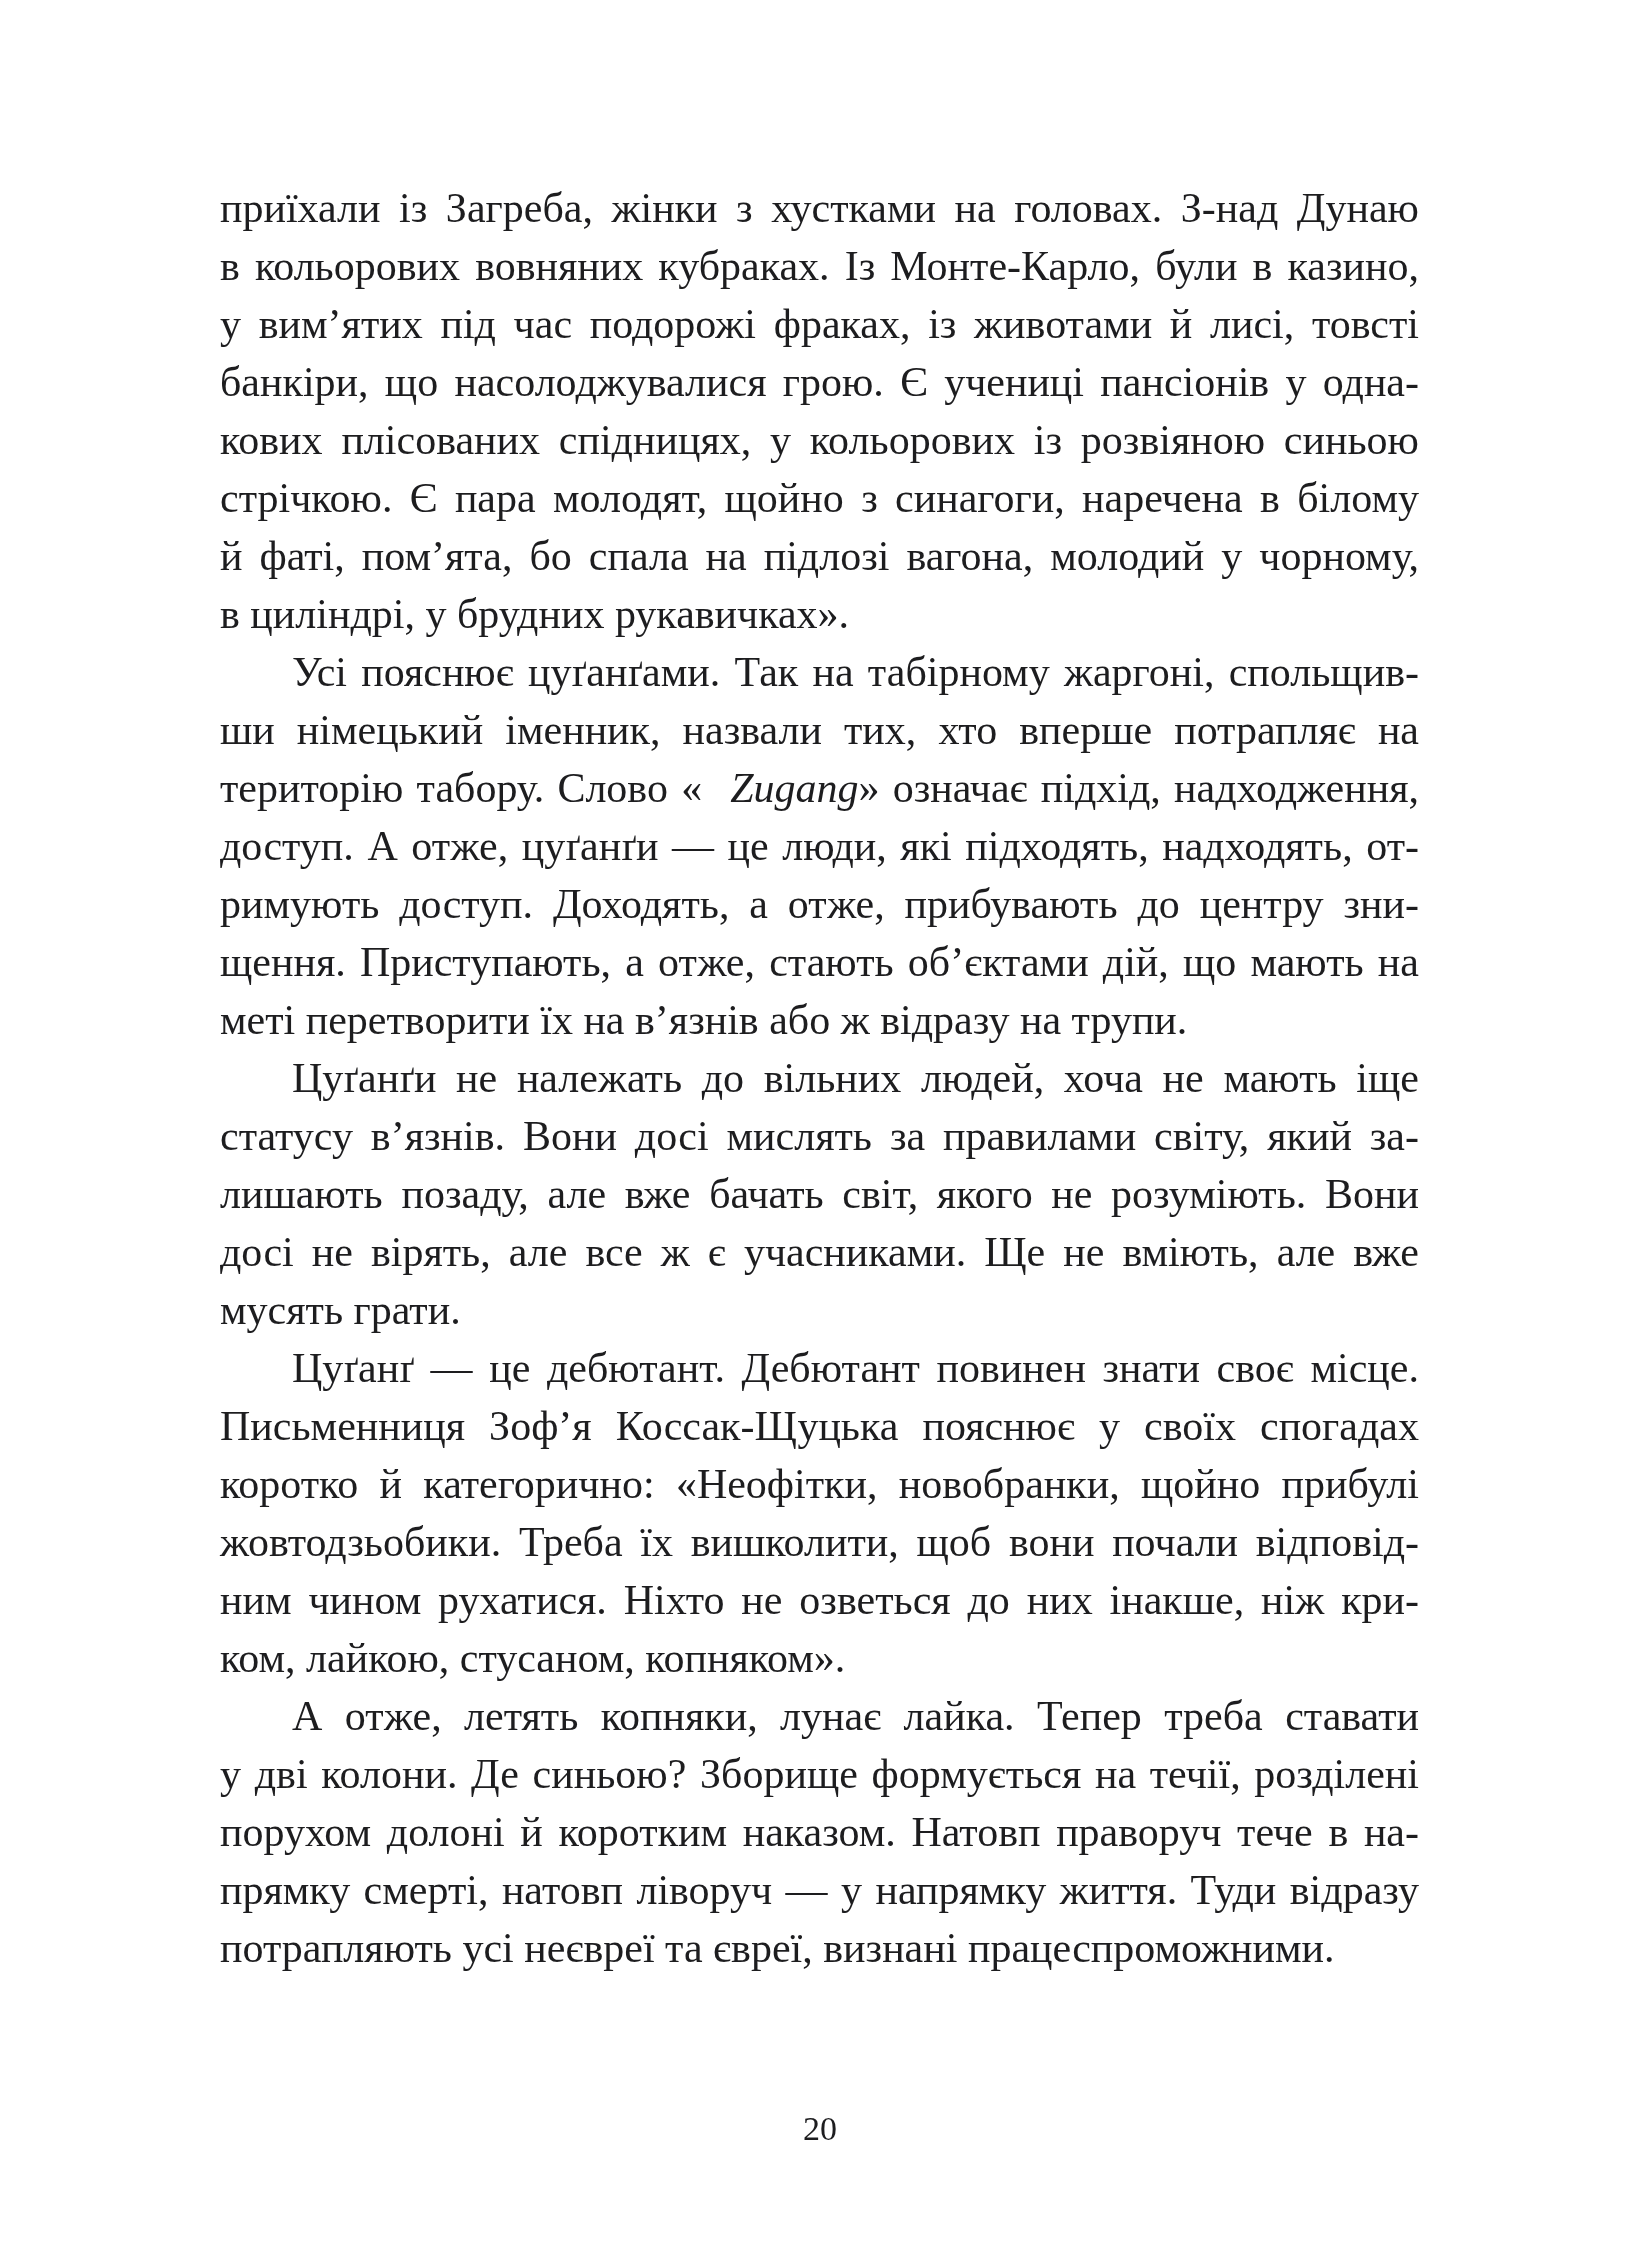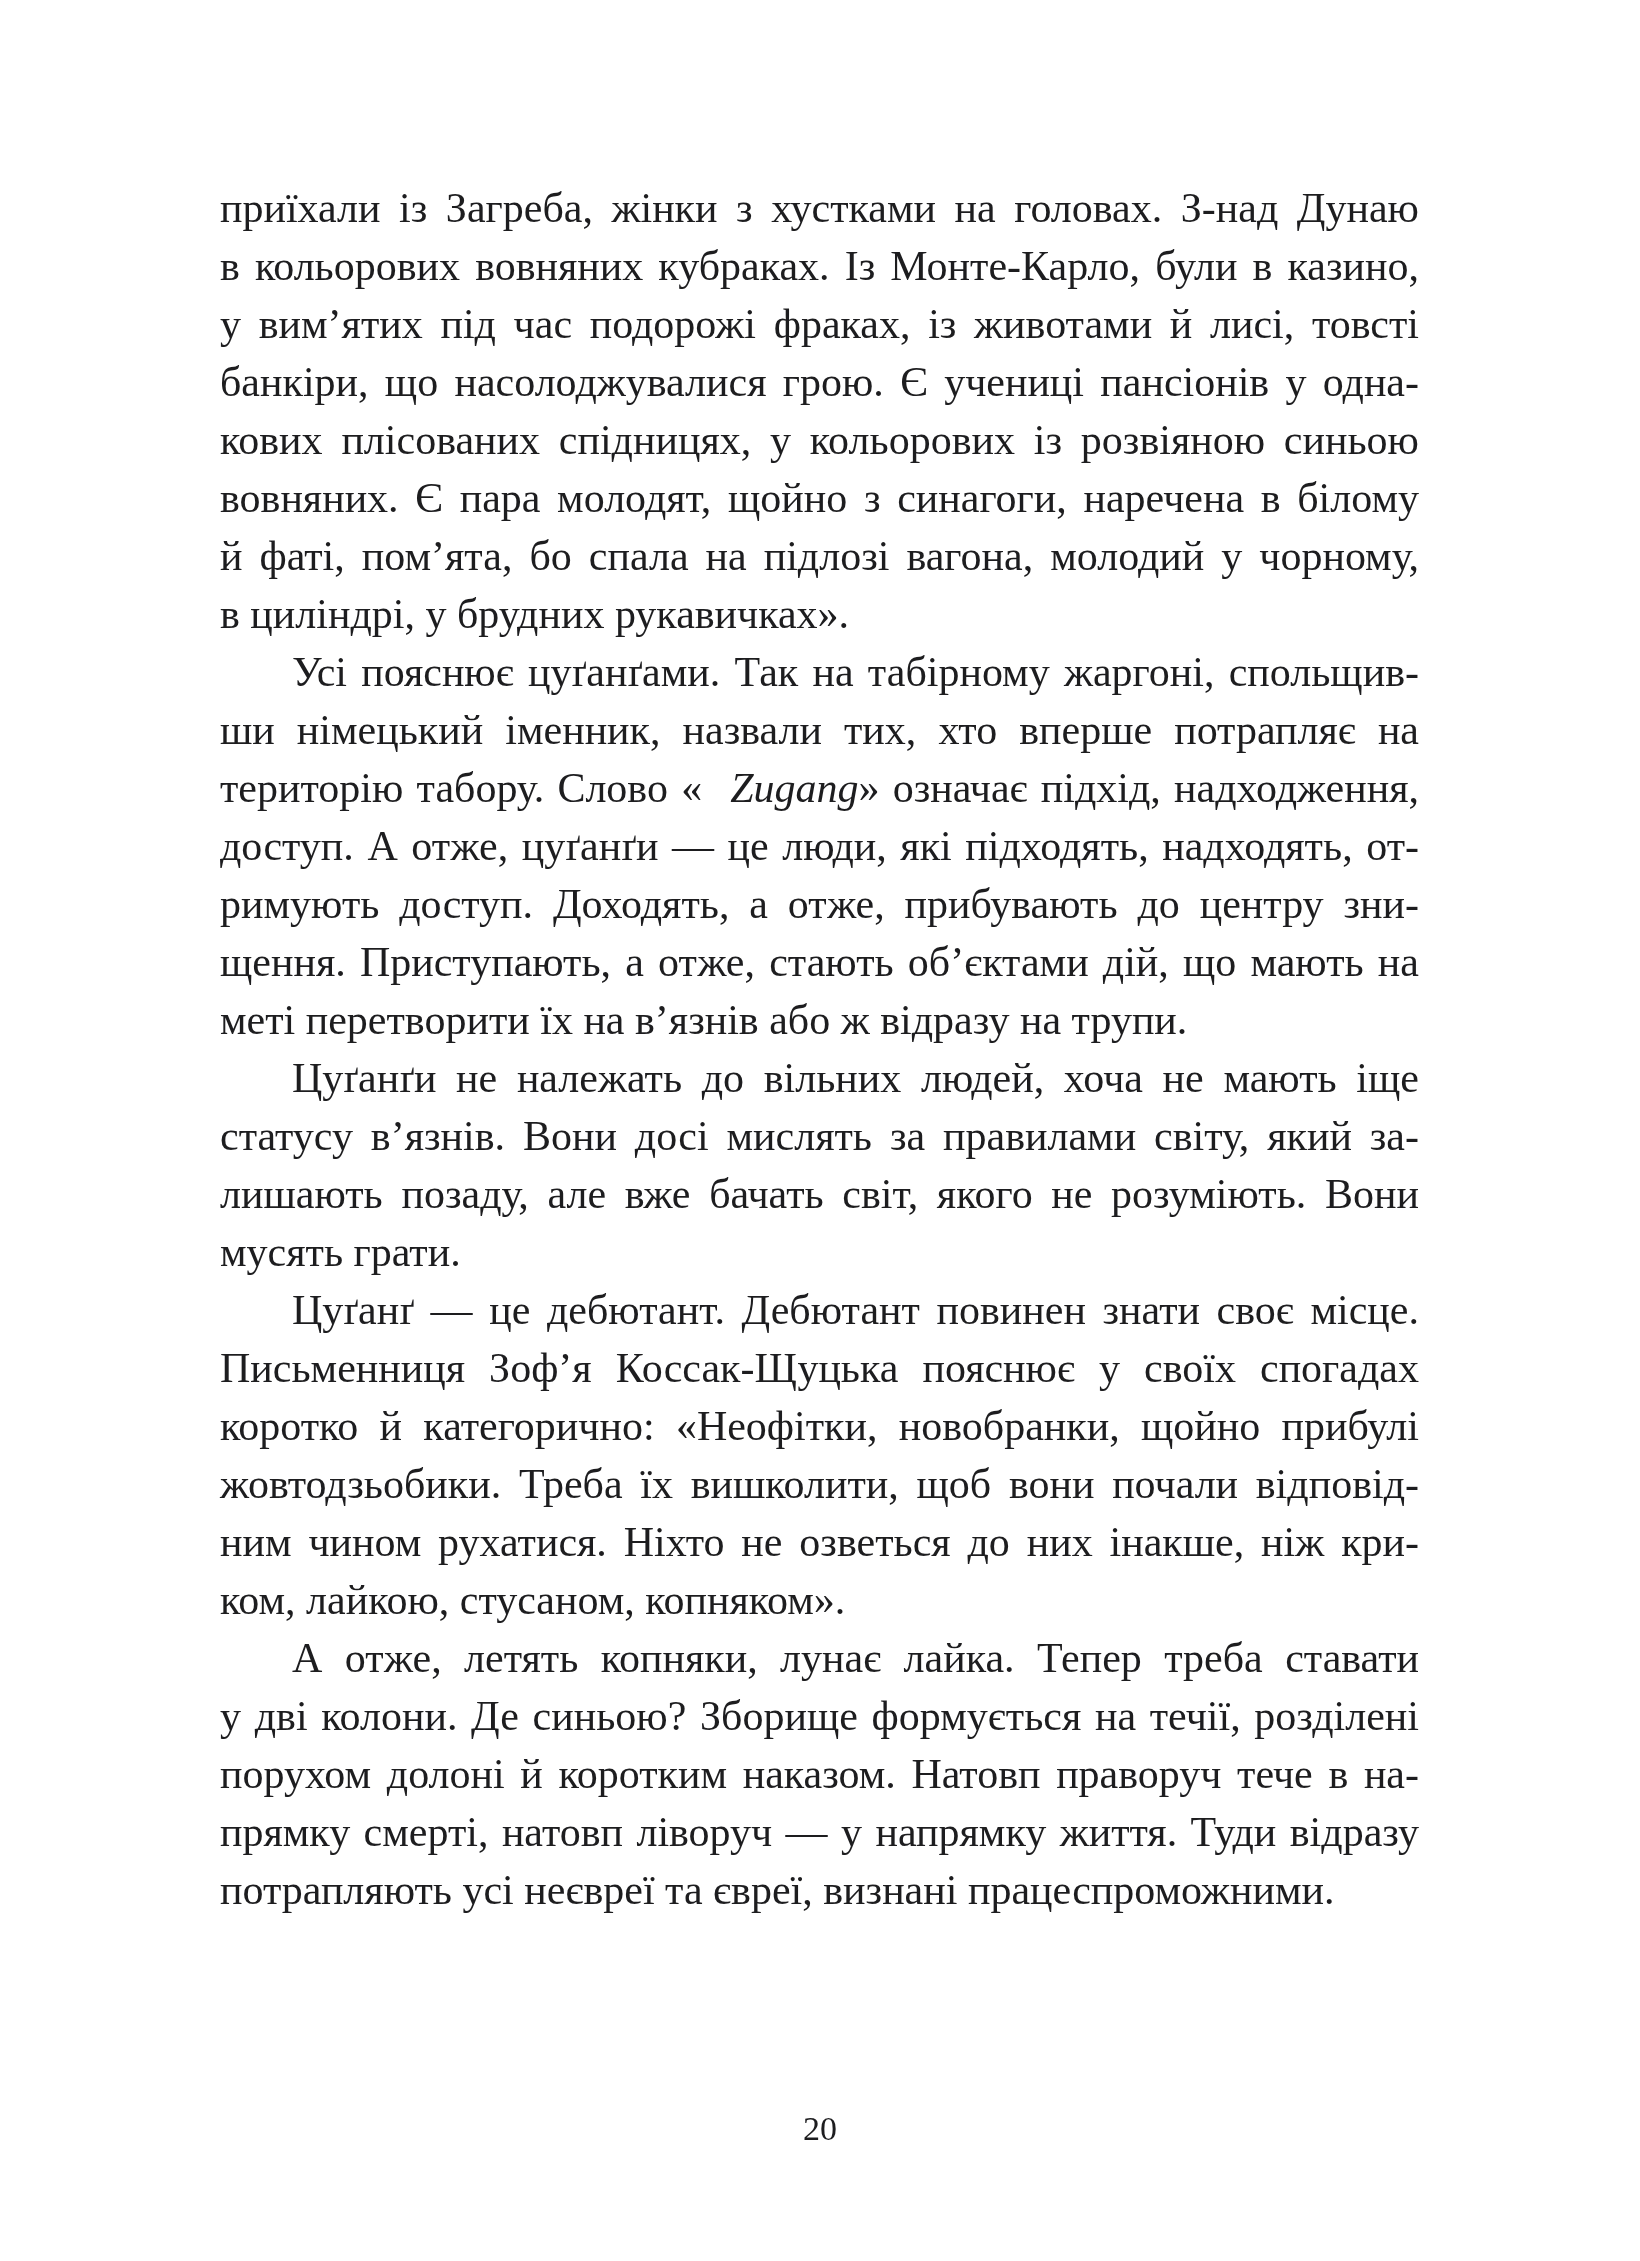--- a/index.html
+++ b/index.html
@@ -56,37 +56,38 @@
 </head>
 <body>
 
 <div class="text-block">
     <div class="paragraph">
       <div class="line">приїхали із Загреба, жінки з хустками на головах. З-над Дунаю</div>
       <div class="line">в кольорових вовняних кубраках. Із Монте-Карло, були в казино,</div>
       <div class="line">у вим’ятих під час подорожі фраках, із животами й лисі, товсті</div>
       <div class="line">банкіри, що насолоджувалися грою. Є учениці пансіонів у одна-</div>
       <div class="line">кових плісованих спідницях, у кольорових із розвіяною синьою</div>
-      <div class="line">вовняних. Є пара молодят, щойно з синагоги, наречена в білому</div>
+      <div class="line">стрічкою. Є пара молодят, щойно з синагоги, наречена в білому</div>
       <div class="line">й фаті, пом’ята, бо спала на підлозі вагона, молодий у чорному,</div>
       <div class="line last">в циліндрі, у брудних рукавичках».</div>
     </div>
     <div class="paragraph">
       <div class="line indent">Усі пояснює цуґанґами. Так на табірному жаргоні, спольщив-</div>
       <div class="line">ши німецький іменник, назвали тих, хто вперше потрапляє на</div>
       <div class="line">територію табору. Слово «<i>Zugang</i>» означає підхід, надходження,</div>
       <div class="line">доступ. А отже, цуґанґи — це люди, які підходять, надходять, от-</div>
       <div class="line">римують доступ. Доходять, а отже, прибувають до центру зни-</div>
       <div class="line">щення. Приступають, а отже, стають об’єктами дій, що мають на</div>
       <div class="line last">меті перетворити їх на в’язнів або ж відразу на трупи.</div>
     </div>
     <div class="paragraph">
       <div class="line indent">Цуґанґи не належать до вільних людей, хоча не мають іще</div>
       <div class="line">статусу в’язнів. Вони досі мислять за правилами світу, який за-</div>
       <div class="line">лишають позаду, але вже бачать світ, якого не розуміють. Вони</div>
+      <div class="line">досі не вірять, але все ж є учасниками. Ще не вміють, але вже</div>
       <div class="line last">мусять грати.</div>
     </div>
     <div class="paragraph">
       <div class="line indent">Цуґанґ — це дебютант. Дебютант повинен знати своє місце.</div>
       <div class="line">Письменниця Зоф’я Коссак-Щуцька пояснює у своїх спогадах</div>
       <div class="line">коротко й категорично: «Неофітки, новобранки, щойно прибулі</div>
       <div class="line">жовтодзьобики. Треба їх вишколити, щоб вони почали відповід-</div>
       <div class="line">ним чином рухатися. Ніхто не озветься до них інакше, ніж кри-</div>
       <div class="line last">ком, лайкою, стусаном, копняком».</div>
     </div>

